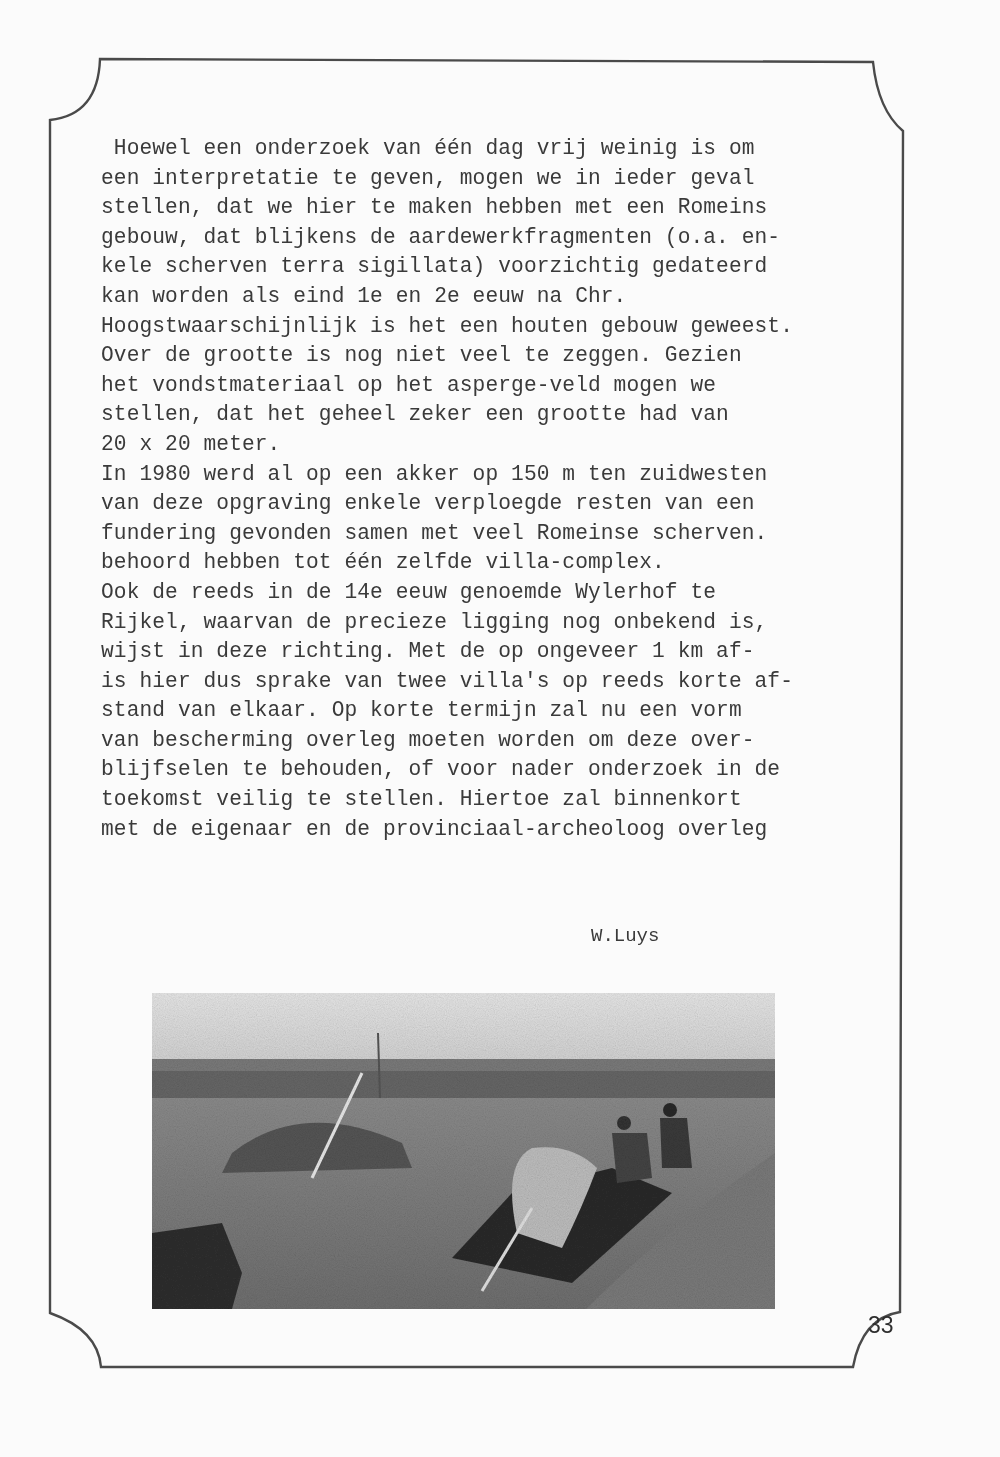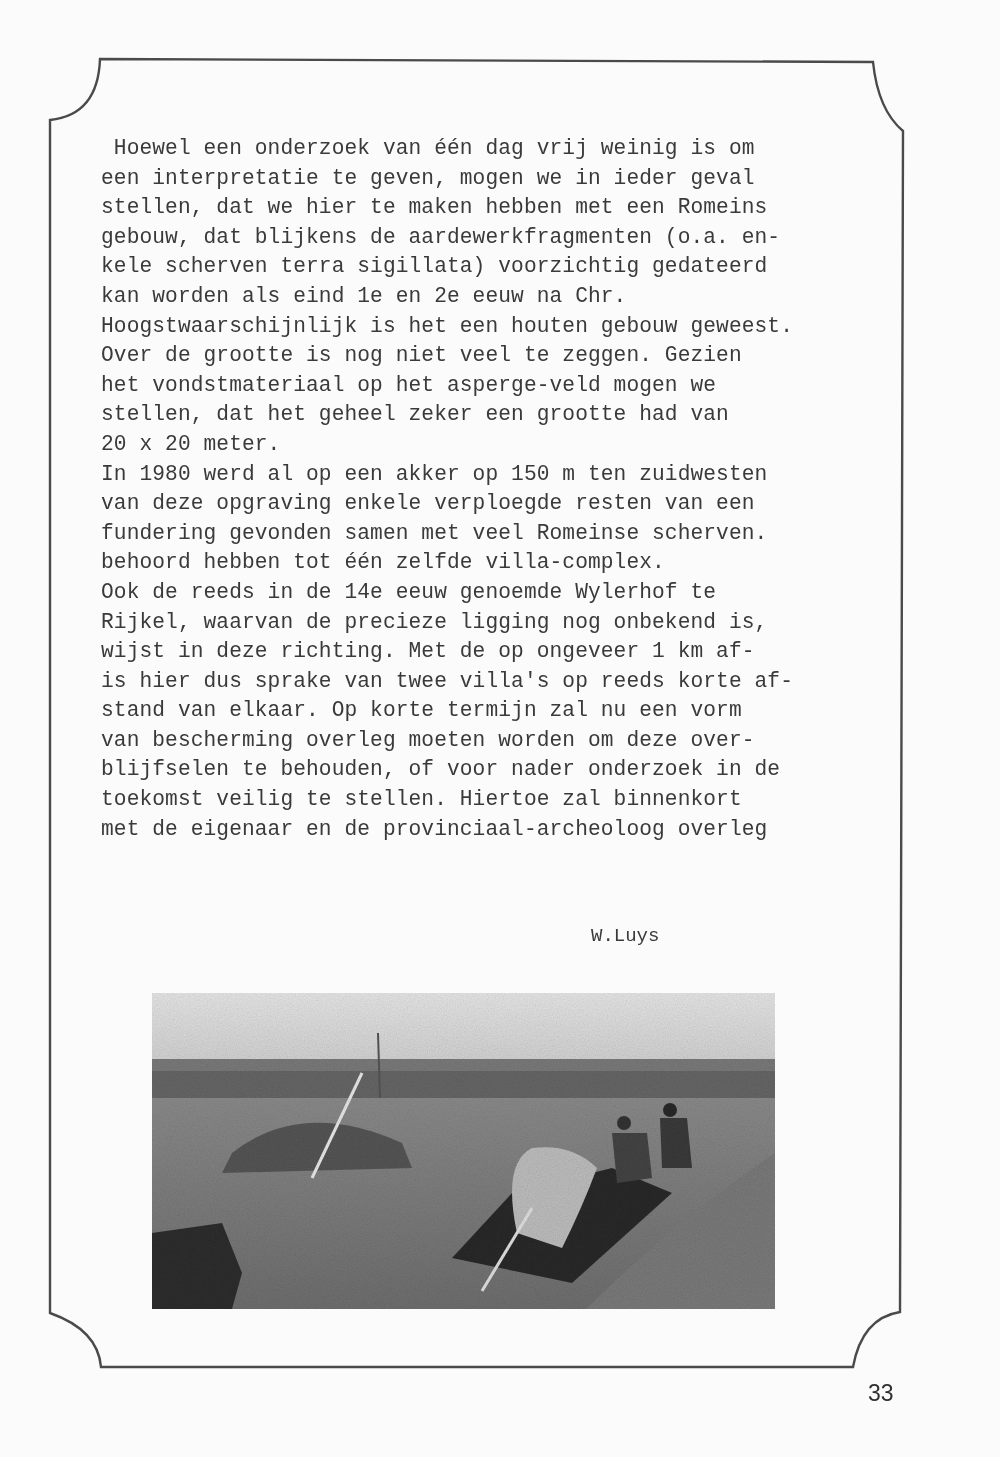--- a/index.html
+++ b/index.html
@@ -10,21 +10,21 @@
     font-family: "Liberation Mono", "DejaVu Sans Mono", monospace;
     font-size: 21.2px; line-height: 29.6px; color: #3a3a3a; letter-spacing: 0.1px;
   }
   .line { white-space: pre; display: block; }
   .signature {
     position: absolute; left: 549px; top: 925px;
     font-family: Liberation Mono, monospace;
     font-size: 19px; color: #3a3a3a; margin-left: 42px;
   }
   .page-number {
-    position: absolute; left: 868px; top: 1380px;
+    position: absolute; left: 868px; top: 1312px;
     font-family: "Liberation Sans", sans-serif; font-size: 23px; color: #2e2e2e;
   }
   .photo { position: absolute; left: 152px; top: 993px; width: 623px; height: 316px; overflow: hidden; background: #9a9a9a; }
 </style>
 </head>
 <body>
 
 <svg id="frame" viewBox="0 0 1000 1457" xmlns="http://www.w3.org/2000/svg">
   <path d="M100 59 L873 62 Q878 110 903 131 L900 1312 Q862 1318 853 1367 L101 1367 Q98 1330 50 1313 L50 120 Q98 115 100 59 Z" fill="none" stroke="#4a4a4a" stroke-width="2.4"></path>
 </svg>

